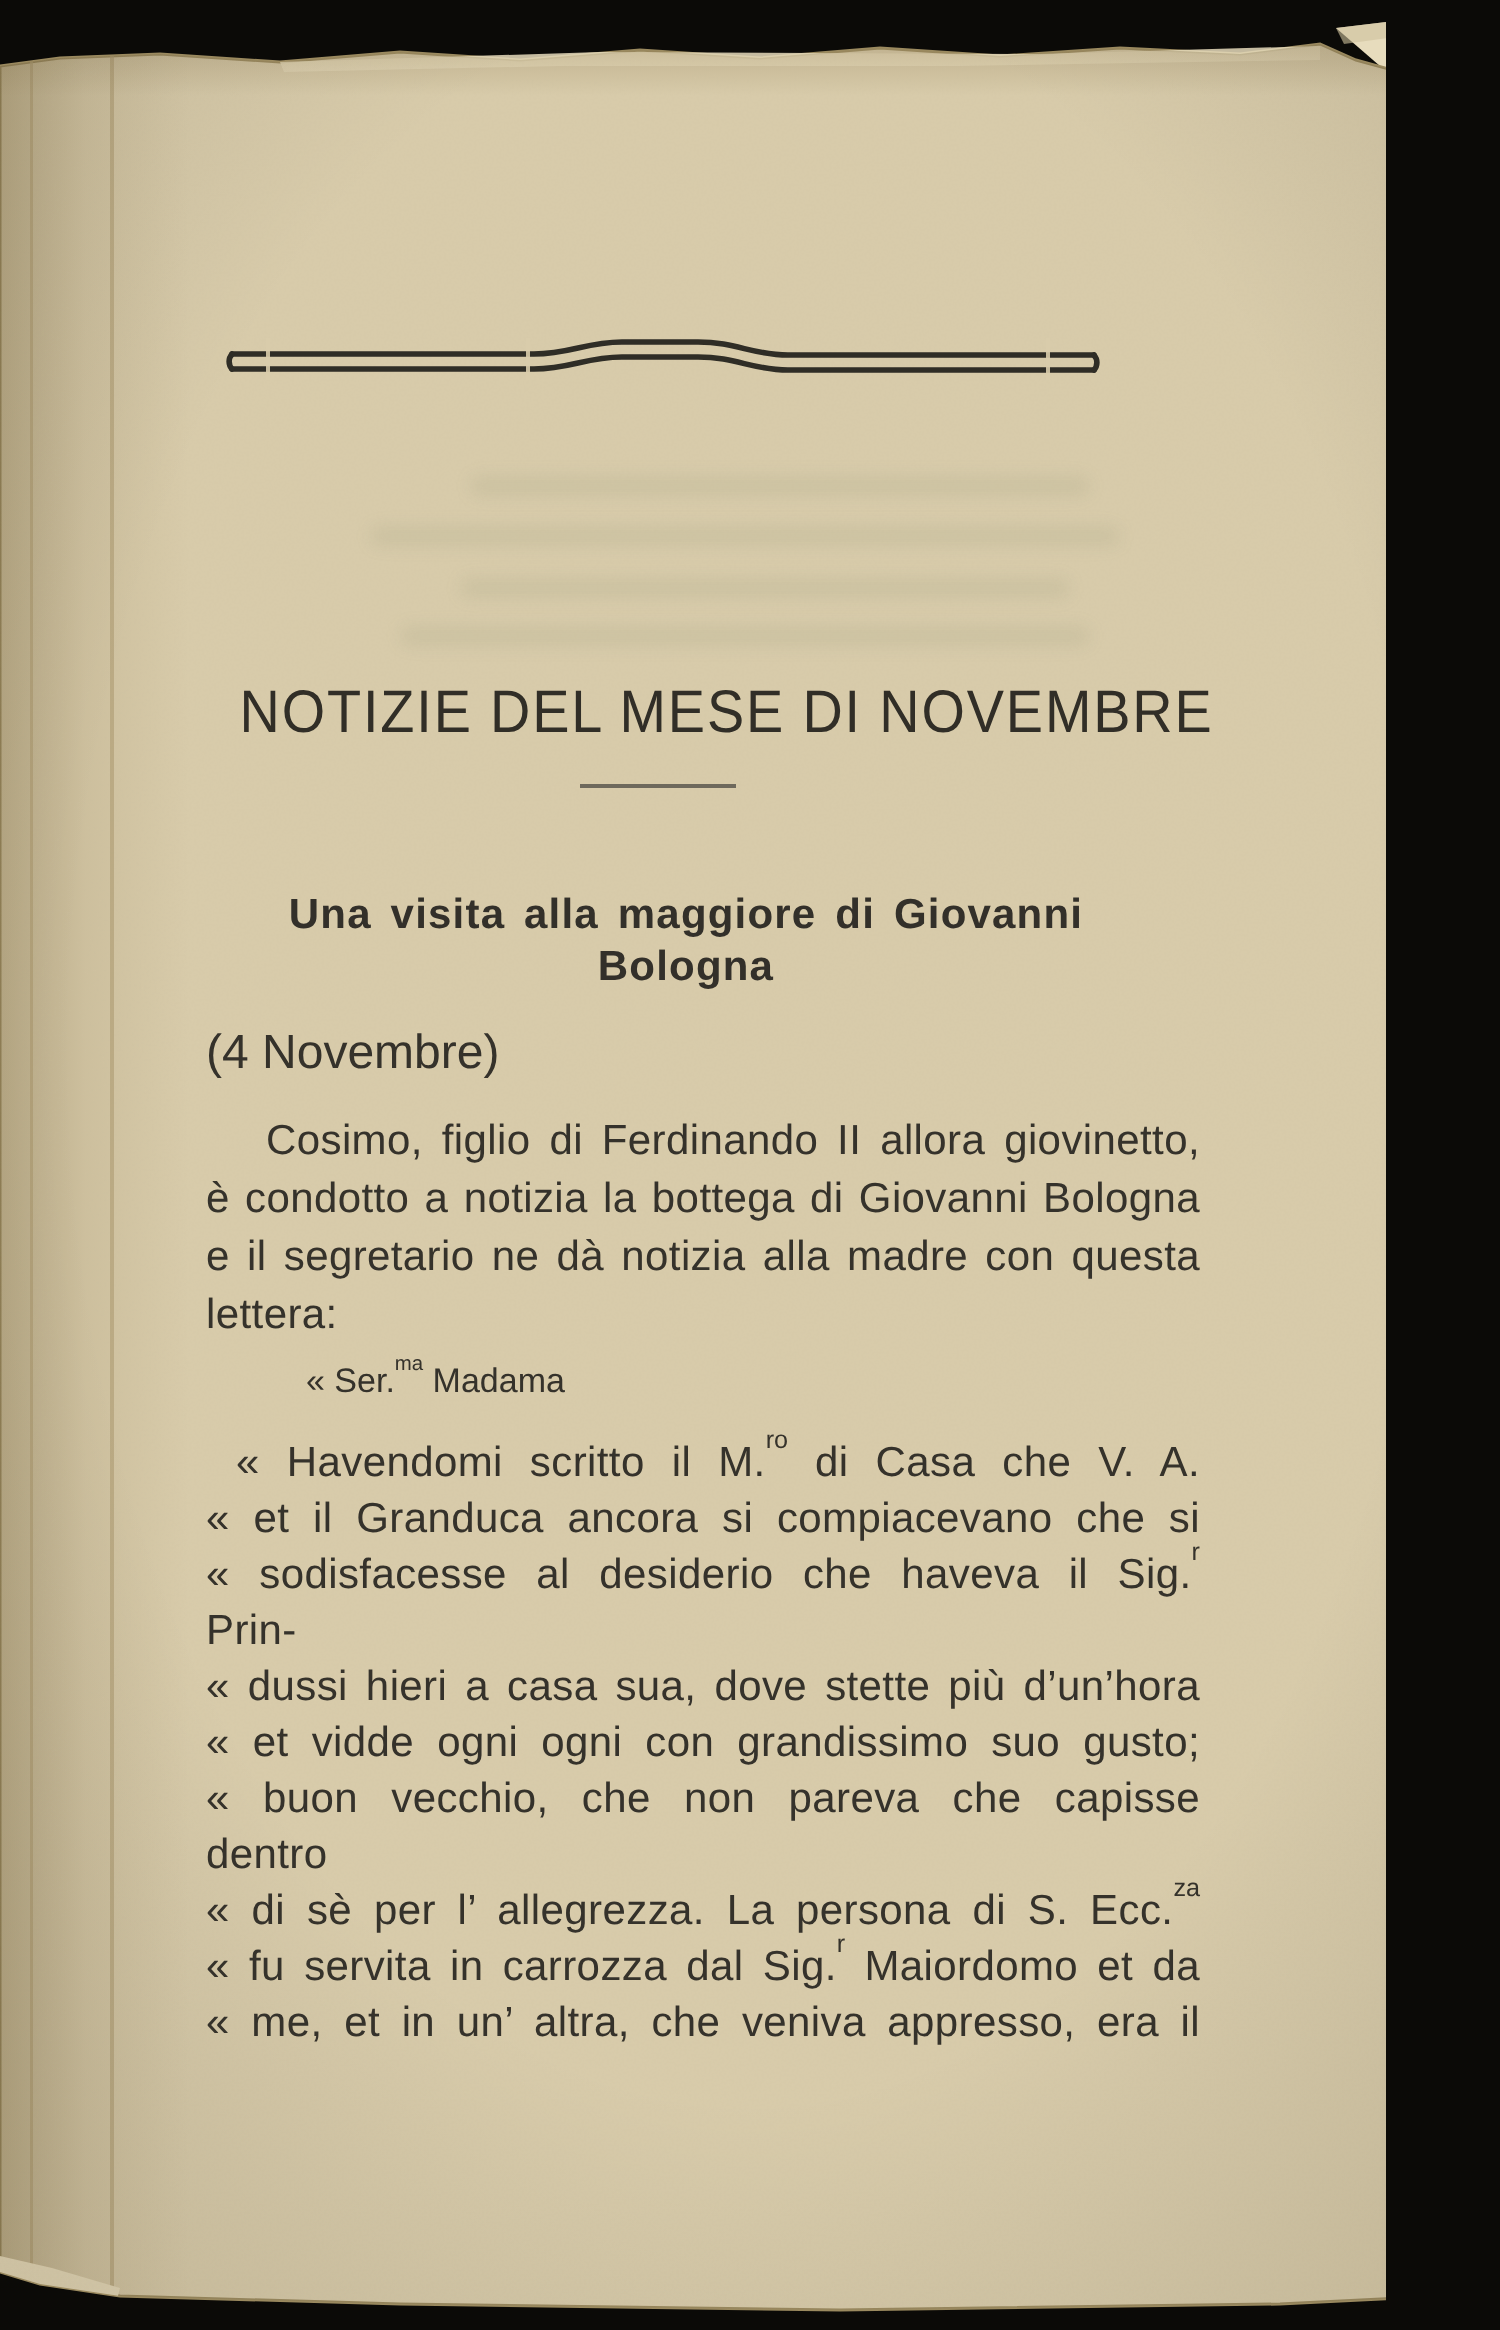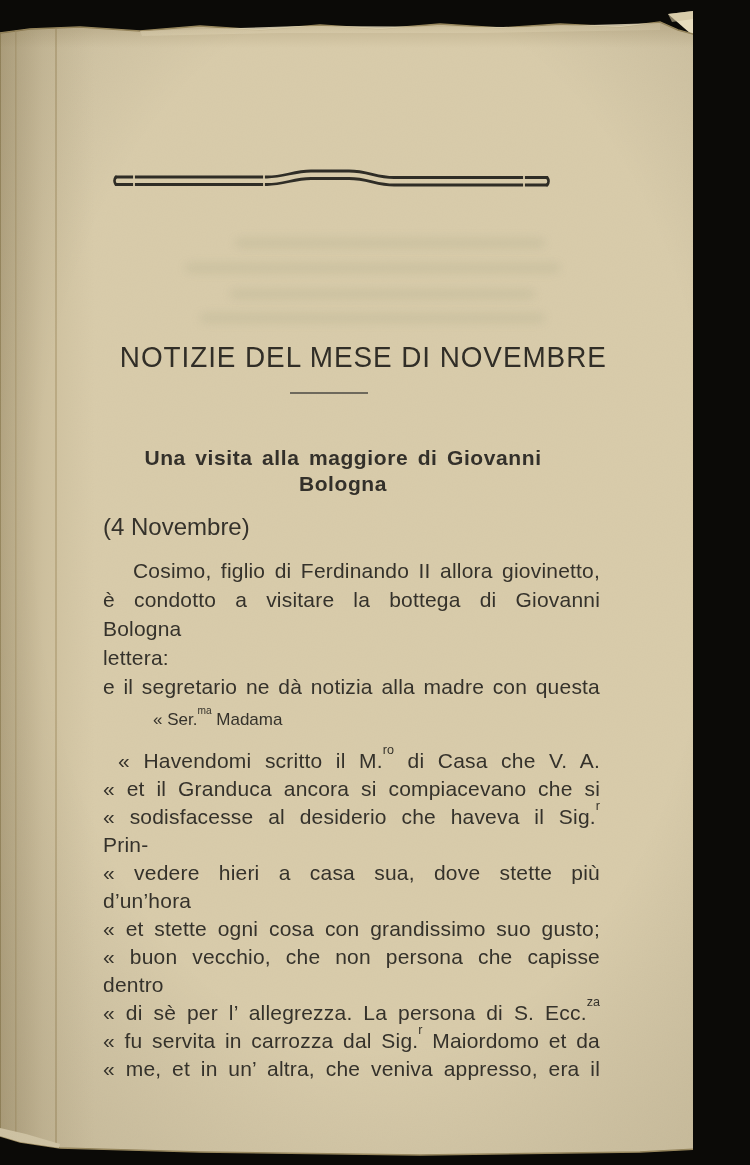--- a/index.html
+++ b/index.html
@@ -116,33 +116,33 @@
     <div class="center-col">
       <div class="chapter-title">NOTIZIE DEL MESE DI NOVEMBRE</div>
       <div class="title-divider"></div>
       <div class="section-heading">Una visita alla maggiore di Giovanni Bologna</div>
     </div>
 
     <div class="date-line">(4 Novembre)</div>
 
     <div class="para">
       <div class="line just indent-lg">Cosimo, figlio di Ferdinando II allora giovinetto,</div>
-      <div class="line just">è condotto a visitare la bottega di Giovanni Bologna</div>
+      <div class="line just">è condotto a notizia la bottega di Giovanni Bologna</div>
+      <div class="line just">e il segretario ne dà notizia alla madre con questa</div>
       <div class="line">lettera:</div>
-      <div class="line just">e il segretario ne dà notizia alla madre con questa</div>
     </div>
 
     <div class="salutation">« Ser.<sup>ma</sup> Madama</div>
 
     <div class="letter">
       <div class="line just indent-sm">« Havendomi scritto il M.<sup>ro</sup> di Casa che V. A.</div>
       <div class="line just">« et il Granduca ancora si compiacevano che si</div>
       <div class="line just">« sodisfacesse al desiderio che haveva il Sig.<sup>r</sup> Prin-</div>
-      <div class="line just">« vedere hieri a casa sua, dove stette più d’un’hora</div>
-      <div class="line just">« et stette ogni cosa con grandissimo suo gusto;</div>
-      <div class="line just">« buon vecchio, che non persona che capisse dentro</div>
+      <div class="line just">« dussi hieri a casa sua, dove stette più d’un’hora</div>
+      <div class="line just">« et vidde ogni ogni con grandissimo suo gusto;</div>
+      <div class="line just">« buon vecchio, che non pareva che capisse dentro</div>
       <div class="line just">« di sè per l’ allegrezza. La persona di S. Ecc.<sup>za</sup></div>
       <div class="line just">« fu servita in carrozza dal Sig.<sup>r</sup> Maiordomo et da</div>
       <div class="line just">« me, et in un’ altra, che veniva appresso, era il</div>
     </div>
   </div>
 
 </div>
 
 </body></html>

